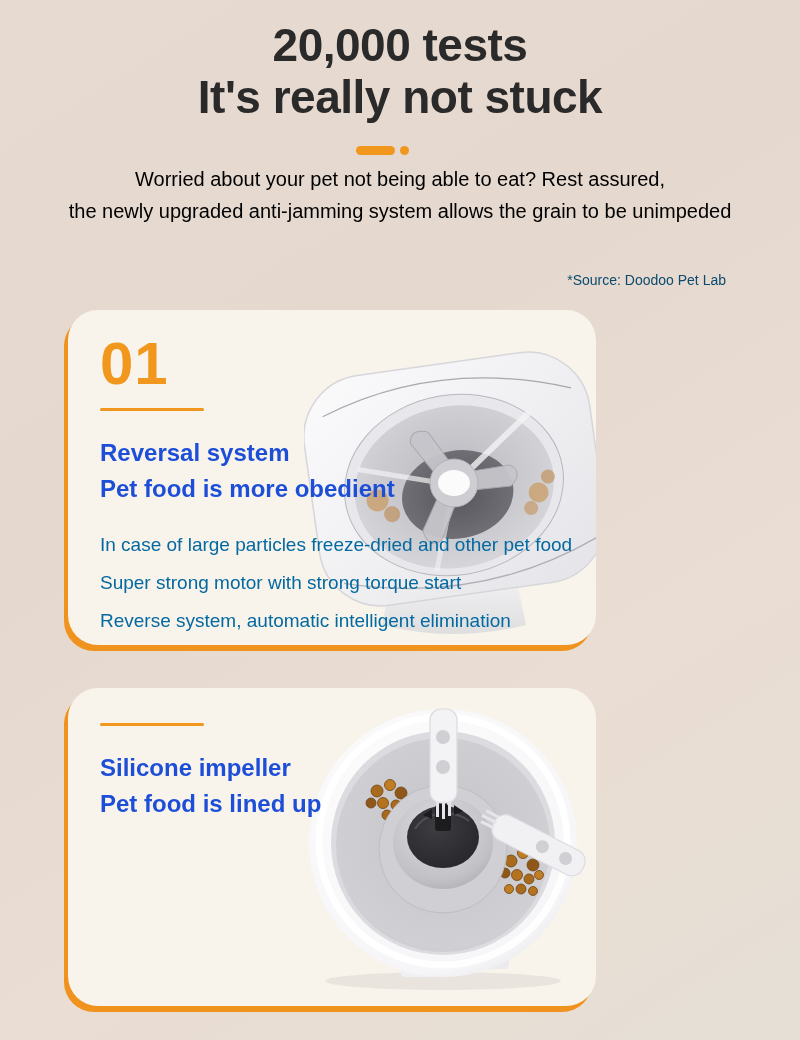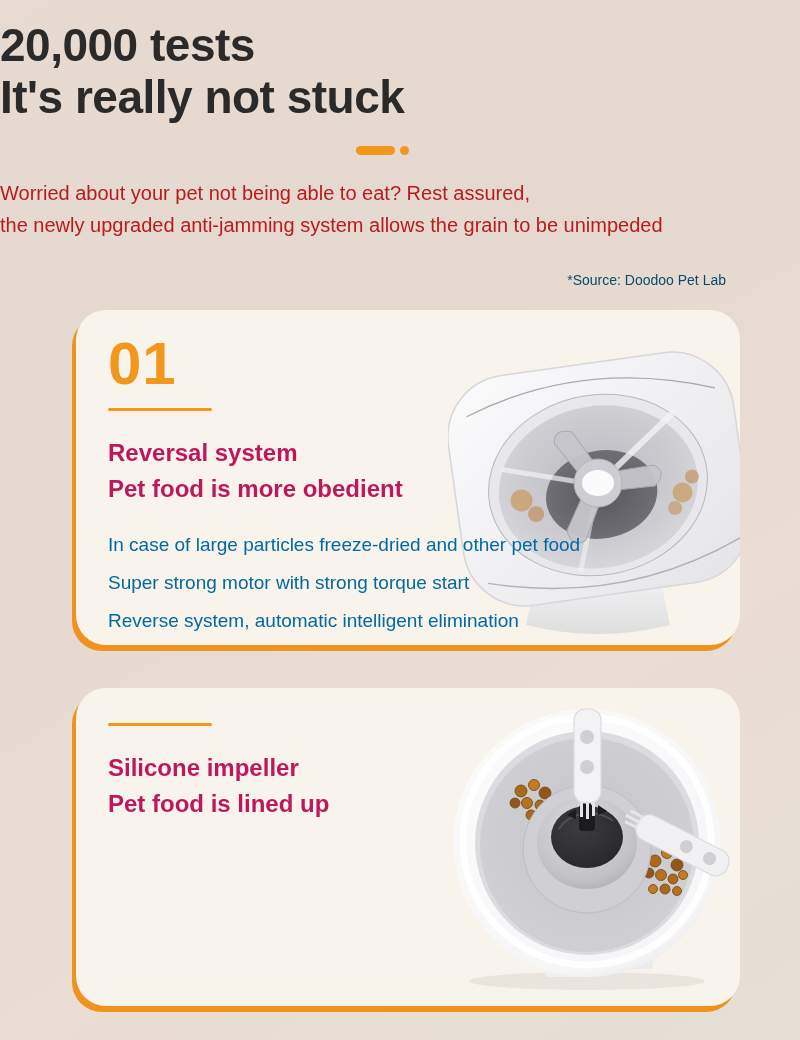--- a/index.html
+++ b/index.html
@@ -2,43 +2,43 @@
 <html><head>
 <meta charset="utf-8">
 <style>
   html,body{margin:0;padding:0;}
   body{
     width:800px;height:1040px;position:relative;overflow:hidden;
     font-family:"Liberation Sans","DejaVu Sans",sans-serif;
     background:linear-gradient(148deg,#e7dad1 0%,#e5d8ce 38%,#eaddd3 68%,#e5dfd5 100%);
     -webkit-font-smoothing:antialiased;
   }
-  .header{text-align:left;padding-top:20px;}
+  .header{text-align:center;padding-top:20px;}
   .title{
     font-size:46px;font-weight:bold;color:#2a2a2a;line-height:1.12;
     letter-spacing:-0.5px;margin:0;
   }
   .divider{display:flex;justify-content:center;align-items:center;gap:5px;margin:23px 0 0 0;transform:translateX(-18px);}
   .divider .dash{width:39px;height:9px;border-radius:5px;background:#f2971d;}
   .divider .dot{width:9px;height:9px;border-radius:50%;background:#f2971d;}
-  .subtitle{margin-top:22px;font-size:20px;color:#b91c1c;line-height:1.62;}
+  .subtitle{margin-top:8px;font-size:20px;color:#000000;line-height:1.62;}
   .subtitle div{white-space:nowrap;}
   .source-note{
     position:absolute;top:272px;right:74px;font-size:14px;color:#0c4a6e;
   }
   .card{
-    position:absolute;left:68px;width:664px;background:#f8f3eb;
-    border-radius:30px;box-shadow:-4px 6px 0 0 #f0921e;overflow:hidden;margin-left:8px;
+    position:absolute;left:68px;width:528px;background:#f8f3eb;
+    border-radius:30px;box-shadow:-4px 6px 0 0 #f0921e;overflow:hidden;
   }
   .card-1{top:310px;height:335px;}
   .card-2{top:688px;height:318px;}
   .card-text{position:relative;z-index:2;padding:22px 0 0 32px;width:400px;}
   .card-number{font-size:60px;font-weight:bold;color:#f2971d;line-height:1.05;letter-spacing:1px;}
   .card-rule{width:104px;height:3px;background:#f2971d;border-radius:2px;margin-top:13px;}
-  .card-heading{margin-top:24px;font-size:24px;font-weight:bold;color:#be185d;line-height:1.48;}
+  .card-heading{margin-top:24px;font-size:24px;font-weight:bold;color:#1d4ed8;line-height:1.48;}
   .card-body{margin-top:20px;font-size:19px;color:#0369a1;line-height:2.0;}
   .card-body div{white-space:nowrap;}
   .product{position:absolute;z-index:1;}
   .product-1{right:-8px;top:25px;width:300px;height:300px;}
   .product-2{right:3px;top:5px;width:300px;height:300px;}
 </style>
 </head>
 <body>
 
 <div class="header">

